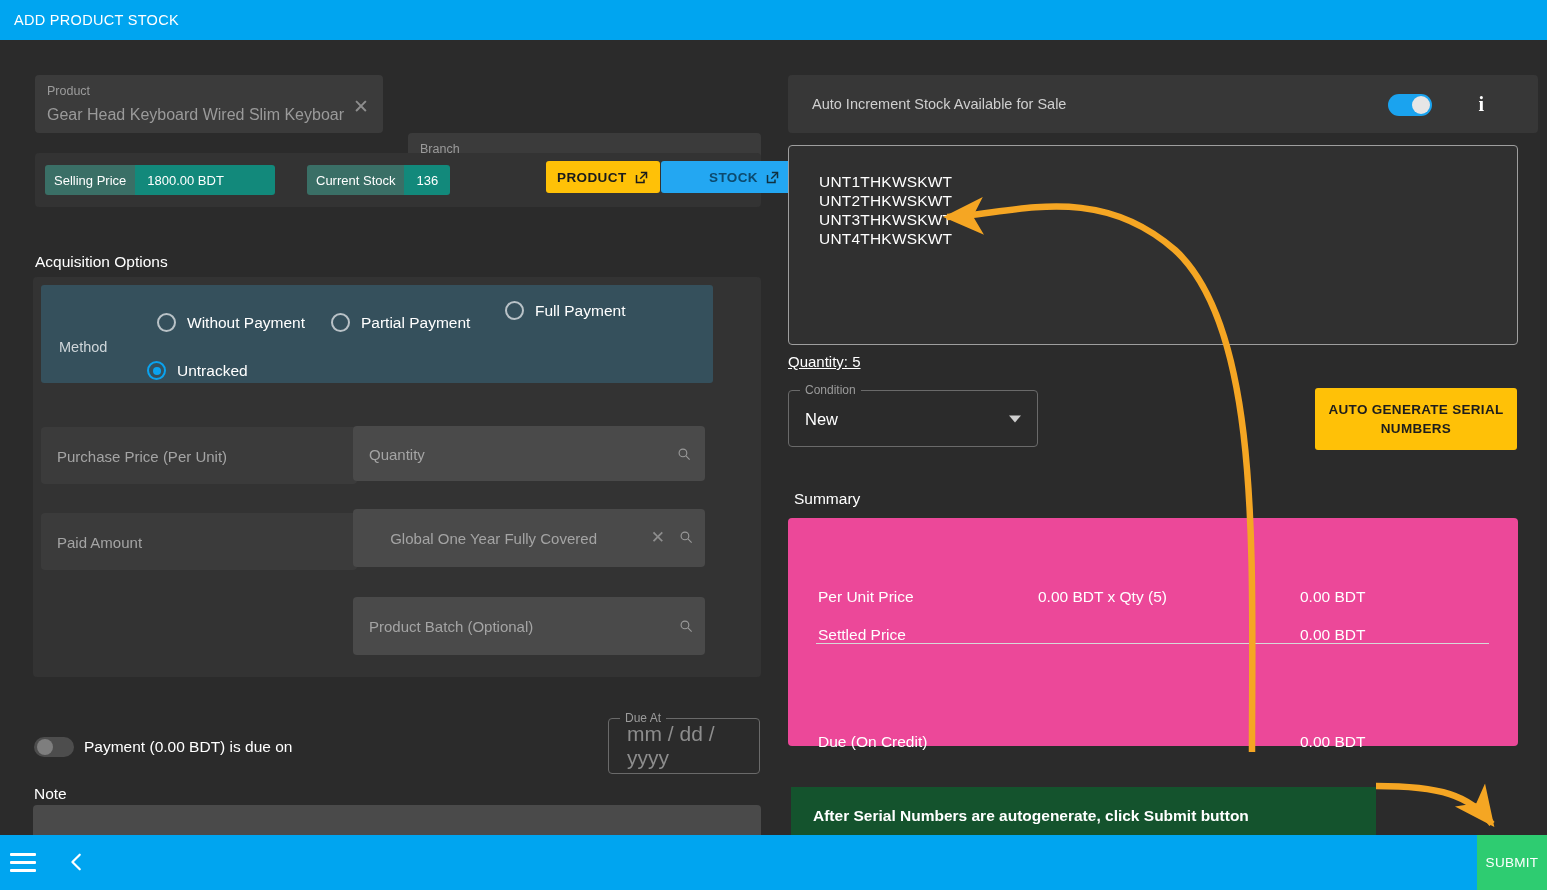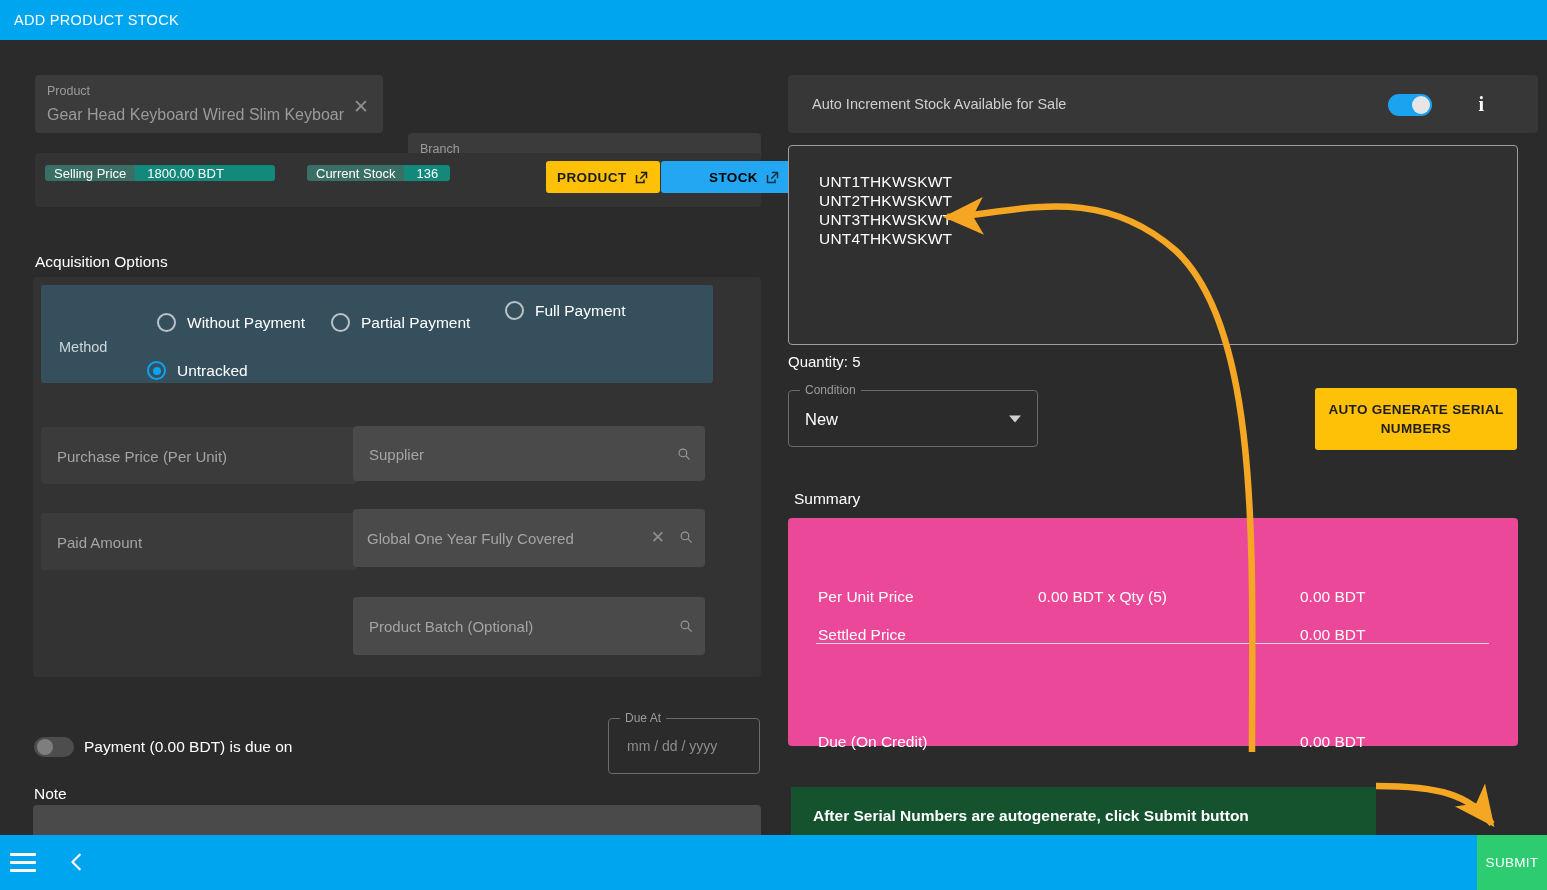--- a/index.html
+++ b/index.html
@@ -57,42 +57,42 @@
   
   #f-product { left: 35px; top: 35px; width: 348px; height: 58px; }
   #f-branch  { left: 408px; top: 35px; width: 353px; height: 58px; }
 
   
   .chiprow {
     position: absolute; left: 35px; top: 113px; width: 726px; height: 54px;
     background: #333333; border-radius: 4px;
   }
   .chip {
-    position: absolute; display: flex; height: 16px; border-radius: 3px;
+    position: absolute; display: flex; height: 30px; border-radius: 3px;
     overflow: hidden; font-size: 13px; top: 12px;
   }
   .chip .k {
     background: #3a6f66; color: #ffffff; display: flex; align-items: center;
     padding: 0 9px;
   }
   .chip .v {
     background: #12897b; color: #ffffff; display: flex; align-items: center;
     padding: 0 12px;
   }
   #chip-price { left: 10px; }
   #chip-stock { left: 272px; }
 
   .linkbtn {
     position: absolute; top: 8px; height: 32px; border: none; border-radius: 3px;
     display: flex; align-items: center; gap: 7px; padding: 0 11px;
     font-size: 13.5px; font-weight: 600; letter-spacing: .4px; cursor: pointer;
     font-family: "Liberation Sans", sans-serif;
   }
   #btn-product { left: 511px; background: #ffc107; color: #1b1b1b; }
-  #btn-stock   { left: 626px; background: #23a7f2; color: #000000; padding-left: 48px; }
+  #btn-stock   { left: 626px; background: #23a7f2; color: #0c4a6e; padding-left: 48px; }
   .linkbtn svg { display: block; }
 
   .section-title {
     position: absolute; font-size: 15.5px; color: #ffffff;
   }
   #t-acq { left: 35px; top: 213px; }
 
   
   .acq-card {
     position: absolute; left: 33px; top: 237px; width: 728px; height: 400px;
@@ -125,21 +125,21 @@
   #r-untrack { left: 106px; top: 76px; }
 
   #f-purchase { position: absolute; left: 8px;   top: 150px; width: 316px; height: 57px; background: #3b3b3b; }
   #f-supplier { position: absolute; left: 320px; top: 149px; width: 352px; height: 55px; background: #4a4a4a; }
   #f-paid     { position: absolute; left: 8px;   top: 236px; width: 316px; height: 57px; background: #3b3b3b; text-align: center; }
   #f-warranty { position: absolute; left: 320px; top: 232px; width: 352px; height: 58px; background: #4a4a4a; }
   #f-batch    { position: absolute; left: 320px; top: 320px; width: 352px; height: 58px; background: #4a4a4a; }
 
   .ph-2line {
     position: absolute; left: 14px; top: 50%; transform: translateY(-50%);
-    font-size: 15px; color: #a4a4a4; line-height: 19px; width: 230px;
+    font-size: 15px; color: #a4a4a4; line-height: 19px; width: 230px; text-align: right;
   }
   .switch {
     position: absolute; width: 40px; height: 20px; border-radius: 10px; cursor: pointer;
   }
   .switch .knob {
     position: absolute; top: 2px; width: 16px; height: 16px; border-radius: 50%;
   }
   .switch.off { background: #4d4d4d; }
   .switch.off .knob { left: 3px; background: #7e7e7e; }
   .switch.on  { background: #1aa3ef; }
@@ -152,21 +152,21 @@
   .outline-field {
     position: absolute; border: 1px solid #6a6a6a; border-radius: 4px;
   }
   .outline-legend {
     position: absolute; top: -8px; left: 11px; background: #2b2b2b;
     padding: 0 5px; font-size: 12px; color: #9b9b9b; text-align: right;
   }
   #f-dueat { left: 608px; top: 678px; width: 152px; height: 56px; }
   #f-dueat .dv {
     position: absolute; left: 18px; top: 50%; transform: translateY(-50%);
-    font-size: 14px; color: #8d8d8d;
+    font-size: 21px; color: #8d8d8d;
   }
 
   #t-note { left: 34px; top: 745px; }
   .note-box {
     position: absolute; left: 33px; top: 765px; width: 728px; height: 70px;
     background: #4a4a4a; border-radius: 4px;
   }
 
   
   .auto-row {
@@ -188,21 +188,21 @@
   .serial-box {
     position: absolute; left: 8px; top: 105px; width: 730px; height: 200px;
     border: 1px solid #9e9e9e; border-radius: 4px; background: #303030;
     padding: 26px 0 0 30px; overflow: hidden;
   }
   .serial-line {
     font-family: "Liberation Sans", sans-serif; font-size: 15.5px; color: #ffffff;
     line-height: 19px; letter-spacing: .2px;
   }
   .qty-line {
-    position: absolute; left: 8px; top: 313px; font-size: 15px; color: #ffffff;
+    position: absolute; left: 8px; top: 313px; font-size: 15px; color: #ffffff; text-decoration: underline;
   }
 
   #f-condition { left: 8px; top: 350px; width: 250px; height: 57px; }
   #f-condition .dv {
     position: absolute; left: 16px; top: 50%; transform: translateY(-50%);
     font-size: 16.5px; color: #ffffff;
   }
   .caret {
     position: absolute; right: 16px; top: 50%; transform: translateY(-50%);
     width: 0; height: 0; border-left: 6px solid transparent;
@@ -348,21 +348,21 @@
             <span class="dot"></span>
             <span class="txt">Untracked</span>
           </div>
         </div>
 
         <div class="field" id="f-purchase">
           <div class="field-ph">Purchase Price (Per Unit)</div>
         </div>
 
         <div class="field" id="f-supplier">
-          <div class="field-ph">Supplier</div>
+          <div class="field-ph">Quantity</div>
           <span class="mag" style="right:14px; top:21px;">
             <svg width="14" height="14" viewBox="0 0 20 20">
                 <circle cx="8.5" cy="8.5" r="5.5" fill="none" stroke="#9a9a9a" stroke-width="1.6"></circle>
                 <path d="M12.8 12.8 L18 18" stroke="#9a9a9a" stroke-width="1.6"></path>
               </svg>
           </span>
         </div>
 
         <div class="field" id="f-paid">
           <div class="field-ph">Paid Amount</div>

